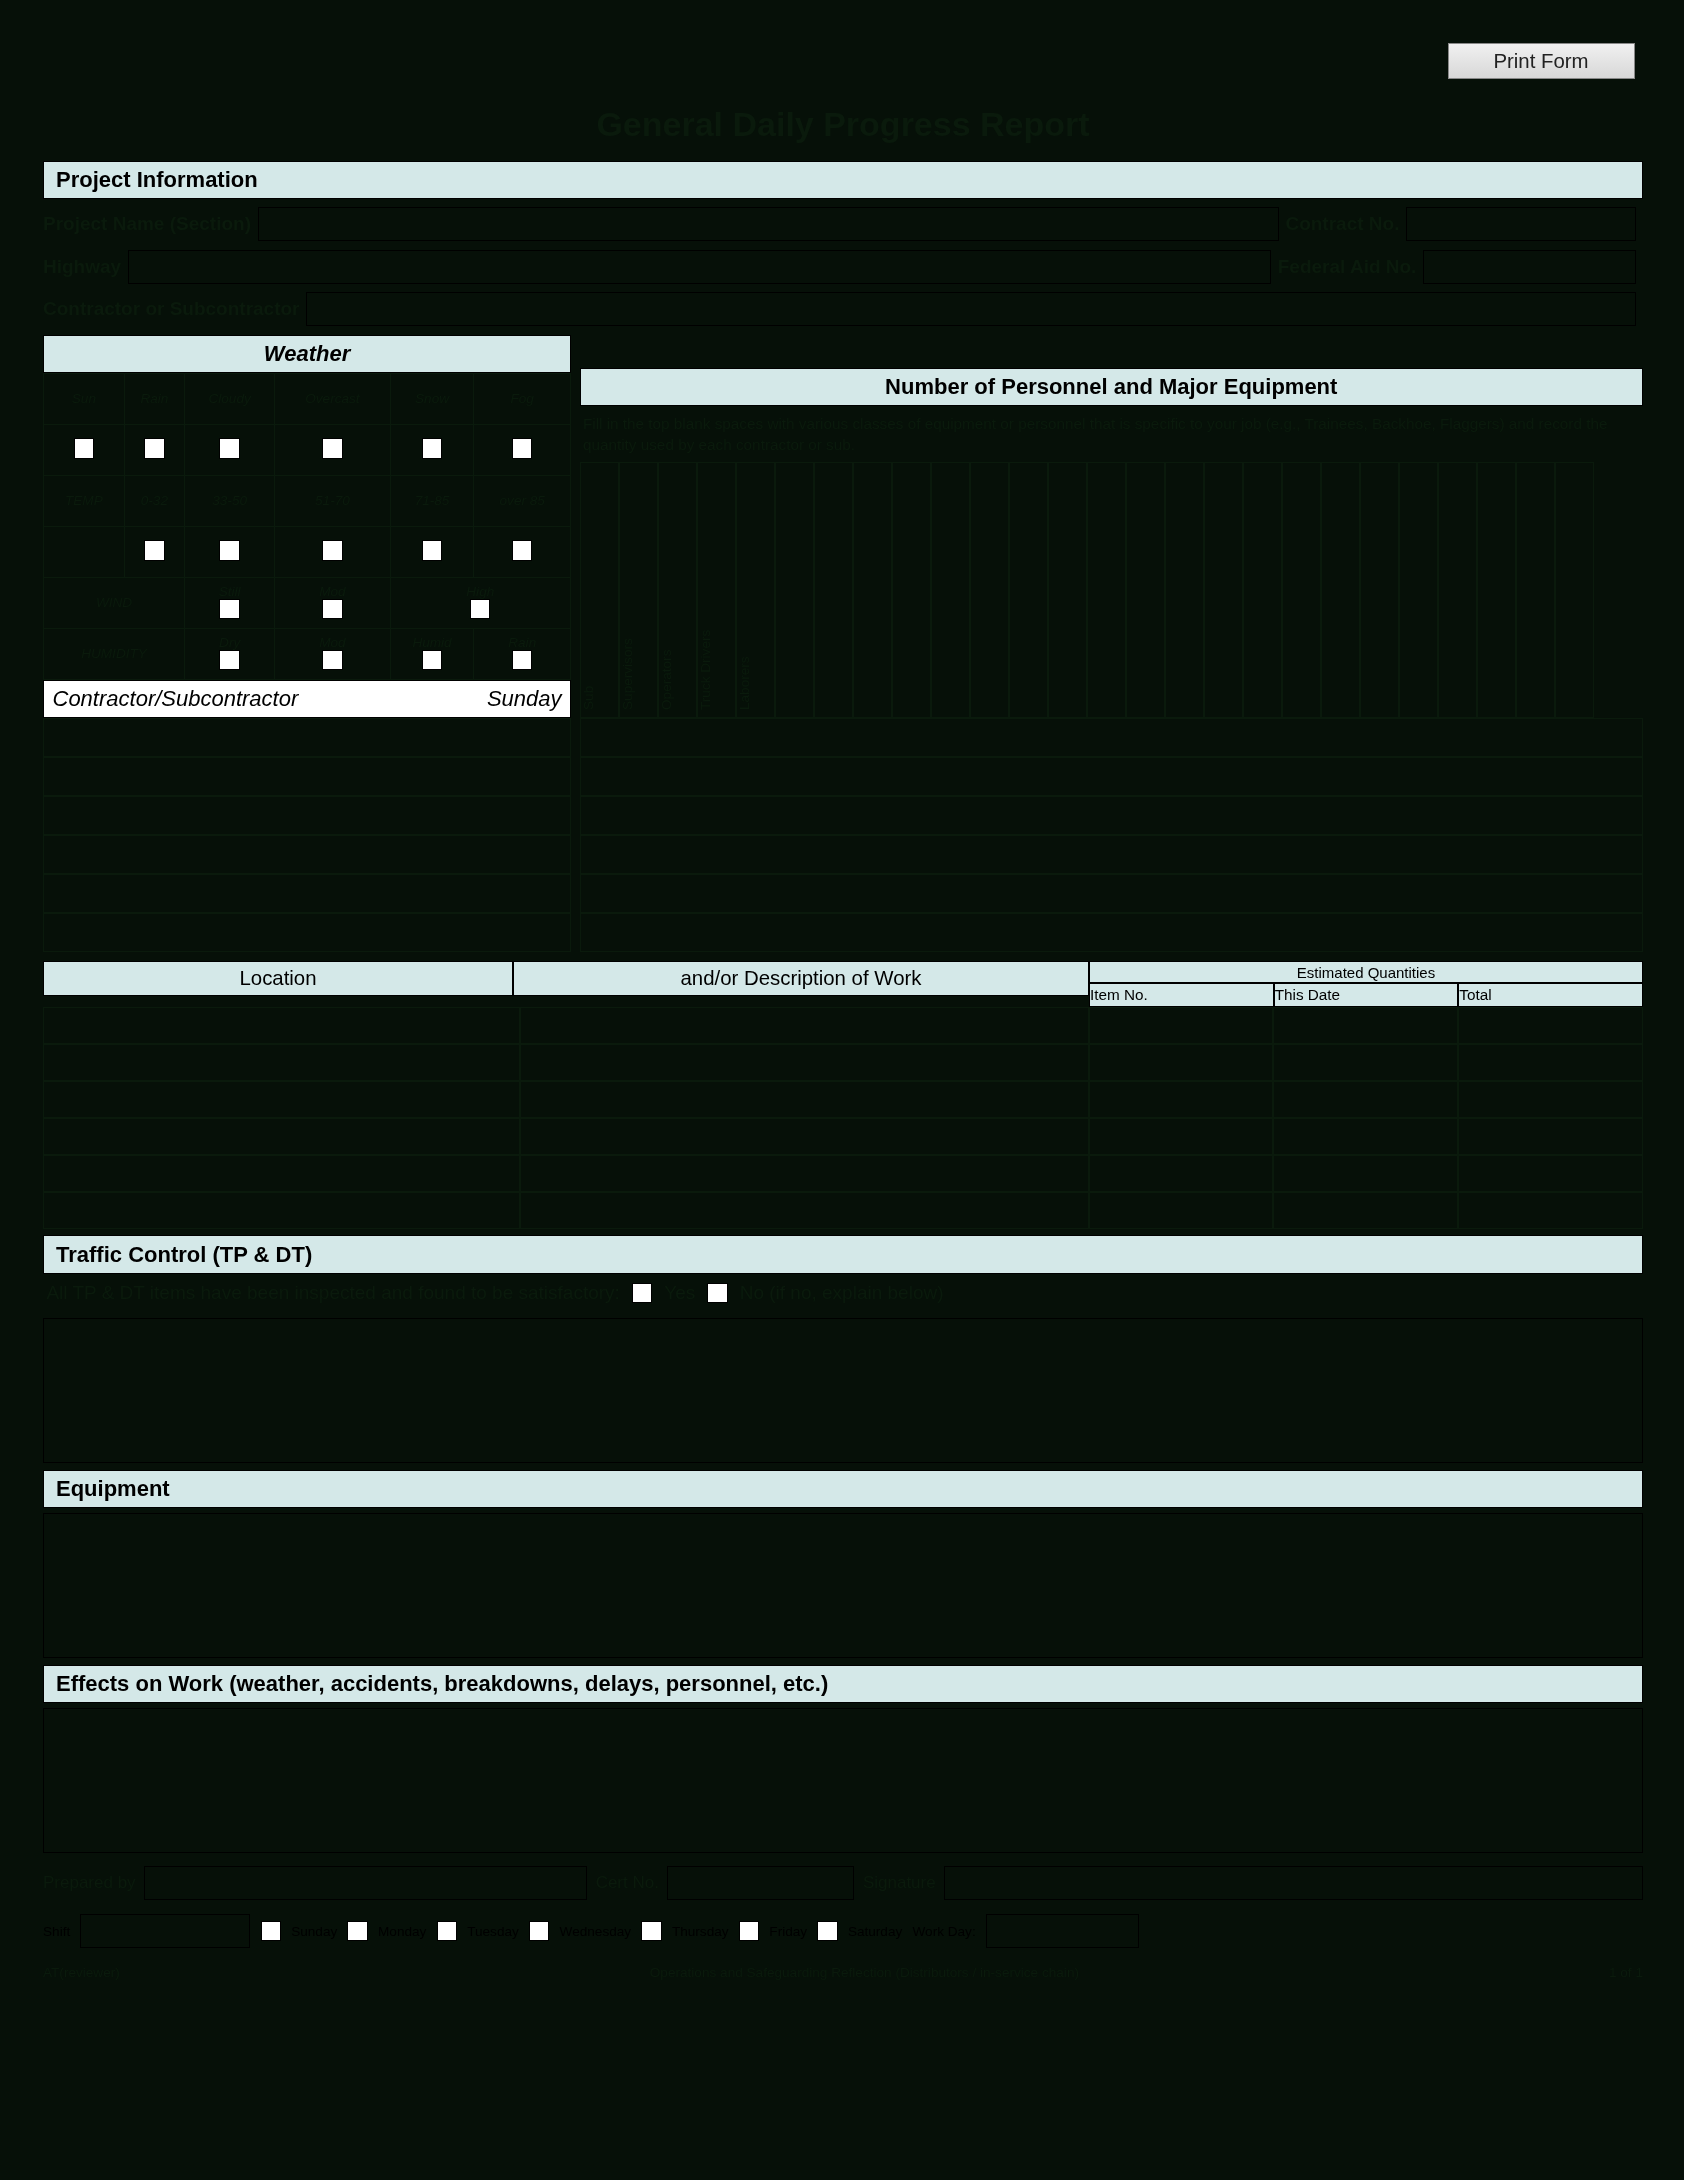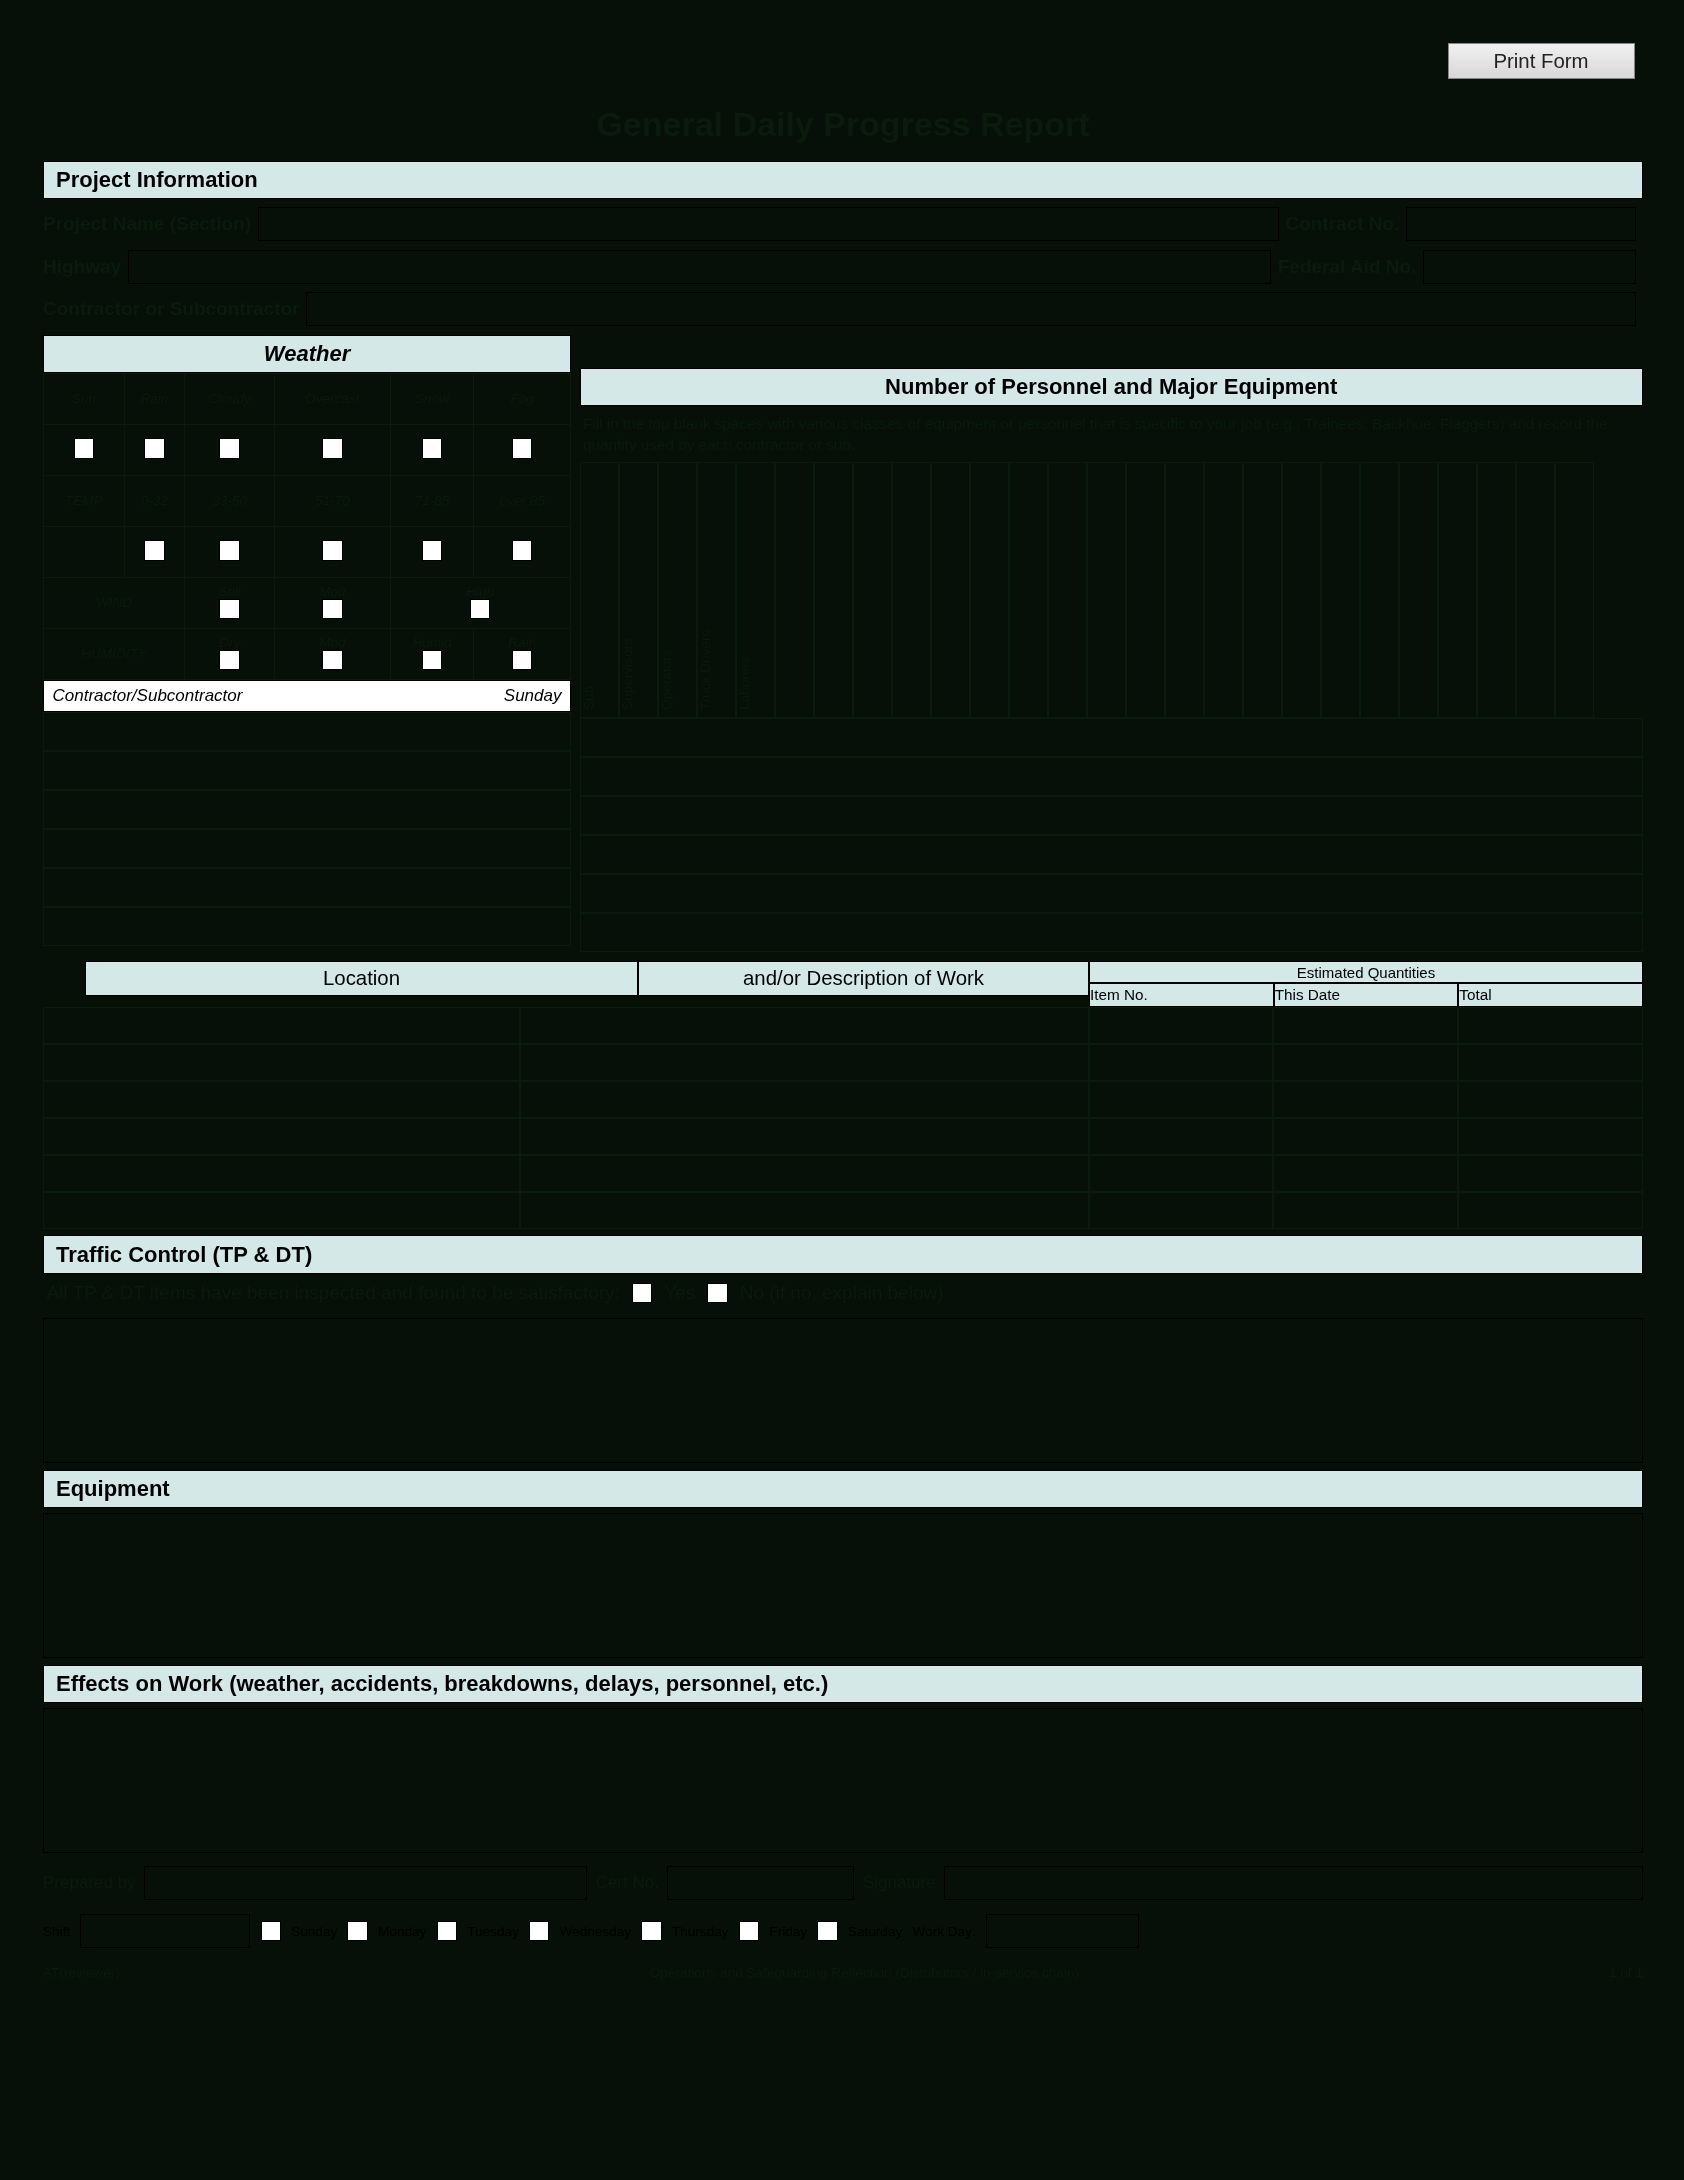--- a/index.html
+++ b/index.html
@@ -70,21 +70,21 @@
     height: 51px;
     vertical-align: middle;
   }
   .cb {
     width: 20.4px; height: 20.4px; background: #fff; display: inline-block;
     border: 0.9px solid #000;
   }
   .contractor-hours {
     border: 0.9px solid #000;
     background: #fff;
-    font-size: 17px;
+    font-size: 22px;
     padding: 5.1px 8.5px;
     display: flex;
     justify-content: space-between;
   }
   .blank-row { height: 39px; border: 0.9px solid #0a1a0c; }
   .hint {
     font-size: 15.3px; color: #0a1a0c; padding: 6.8px 3.4px; line-height: 1.4;
   }
   .pgrid { display: flex; }
   .pcol {
@@ -96,21 +96,21 @@
   .loc-col, .desc-col { }
   .loc-header, .desc-header, .est-header {
     background: #d4e8e8; border: 0.9px solid #000; text-align: center;
     font-size: 20.4px; padding: 5.1px 0;
   }
   .est-sub { display: flex; }
   .est-sub > div {
     flex: 1; background: #d4e8e8; border: 0.9px solid #000;
     font-size: 15.3px; padding: 1.7px 0;
   }
-  .loc-col { width: 553px; margin-left: 42px; }
+  .loc-col { width: 470px; }
   .desc-col { flex: 1; }
   .est-col { width: 554px; }
   .grid-row { display: flex; }
   .grid-row > div { border: 0.9px solid #0a1a0c; height: 37px; }
   .traffic-line { font-size: 19px; color: #0a1a0c; padding: 8.5px 3.4px; display: flex; align-items: center; gap: 12px; }
   .bigbox { border: 1.7px solid #000; height: 145px; background: #061008; margin-top: 5.1px; }
   .bottom-row { display: flex; align-items: center; gap: 8.5px; margin-top: 13.6px; flex-wrap: wrap; }
   .bottom-row .lbl2 { font-size: 17px; color: #0a1a0c; }
   .sfield { border: 1.7px solid #000; background: #061008; height: 34px; }
   .day-row { display: flex; align-items: center; gap: 10.2px; margin-top: 13.6px; flex-wrap: wrap; }

